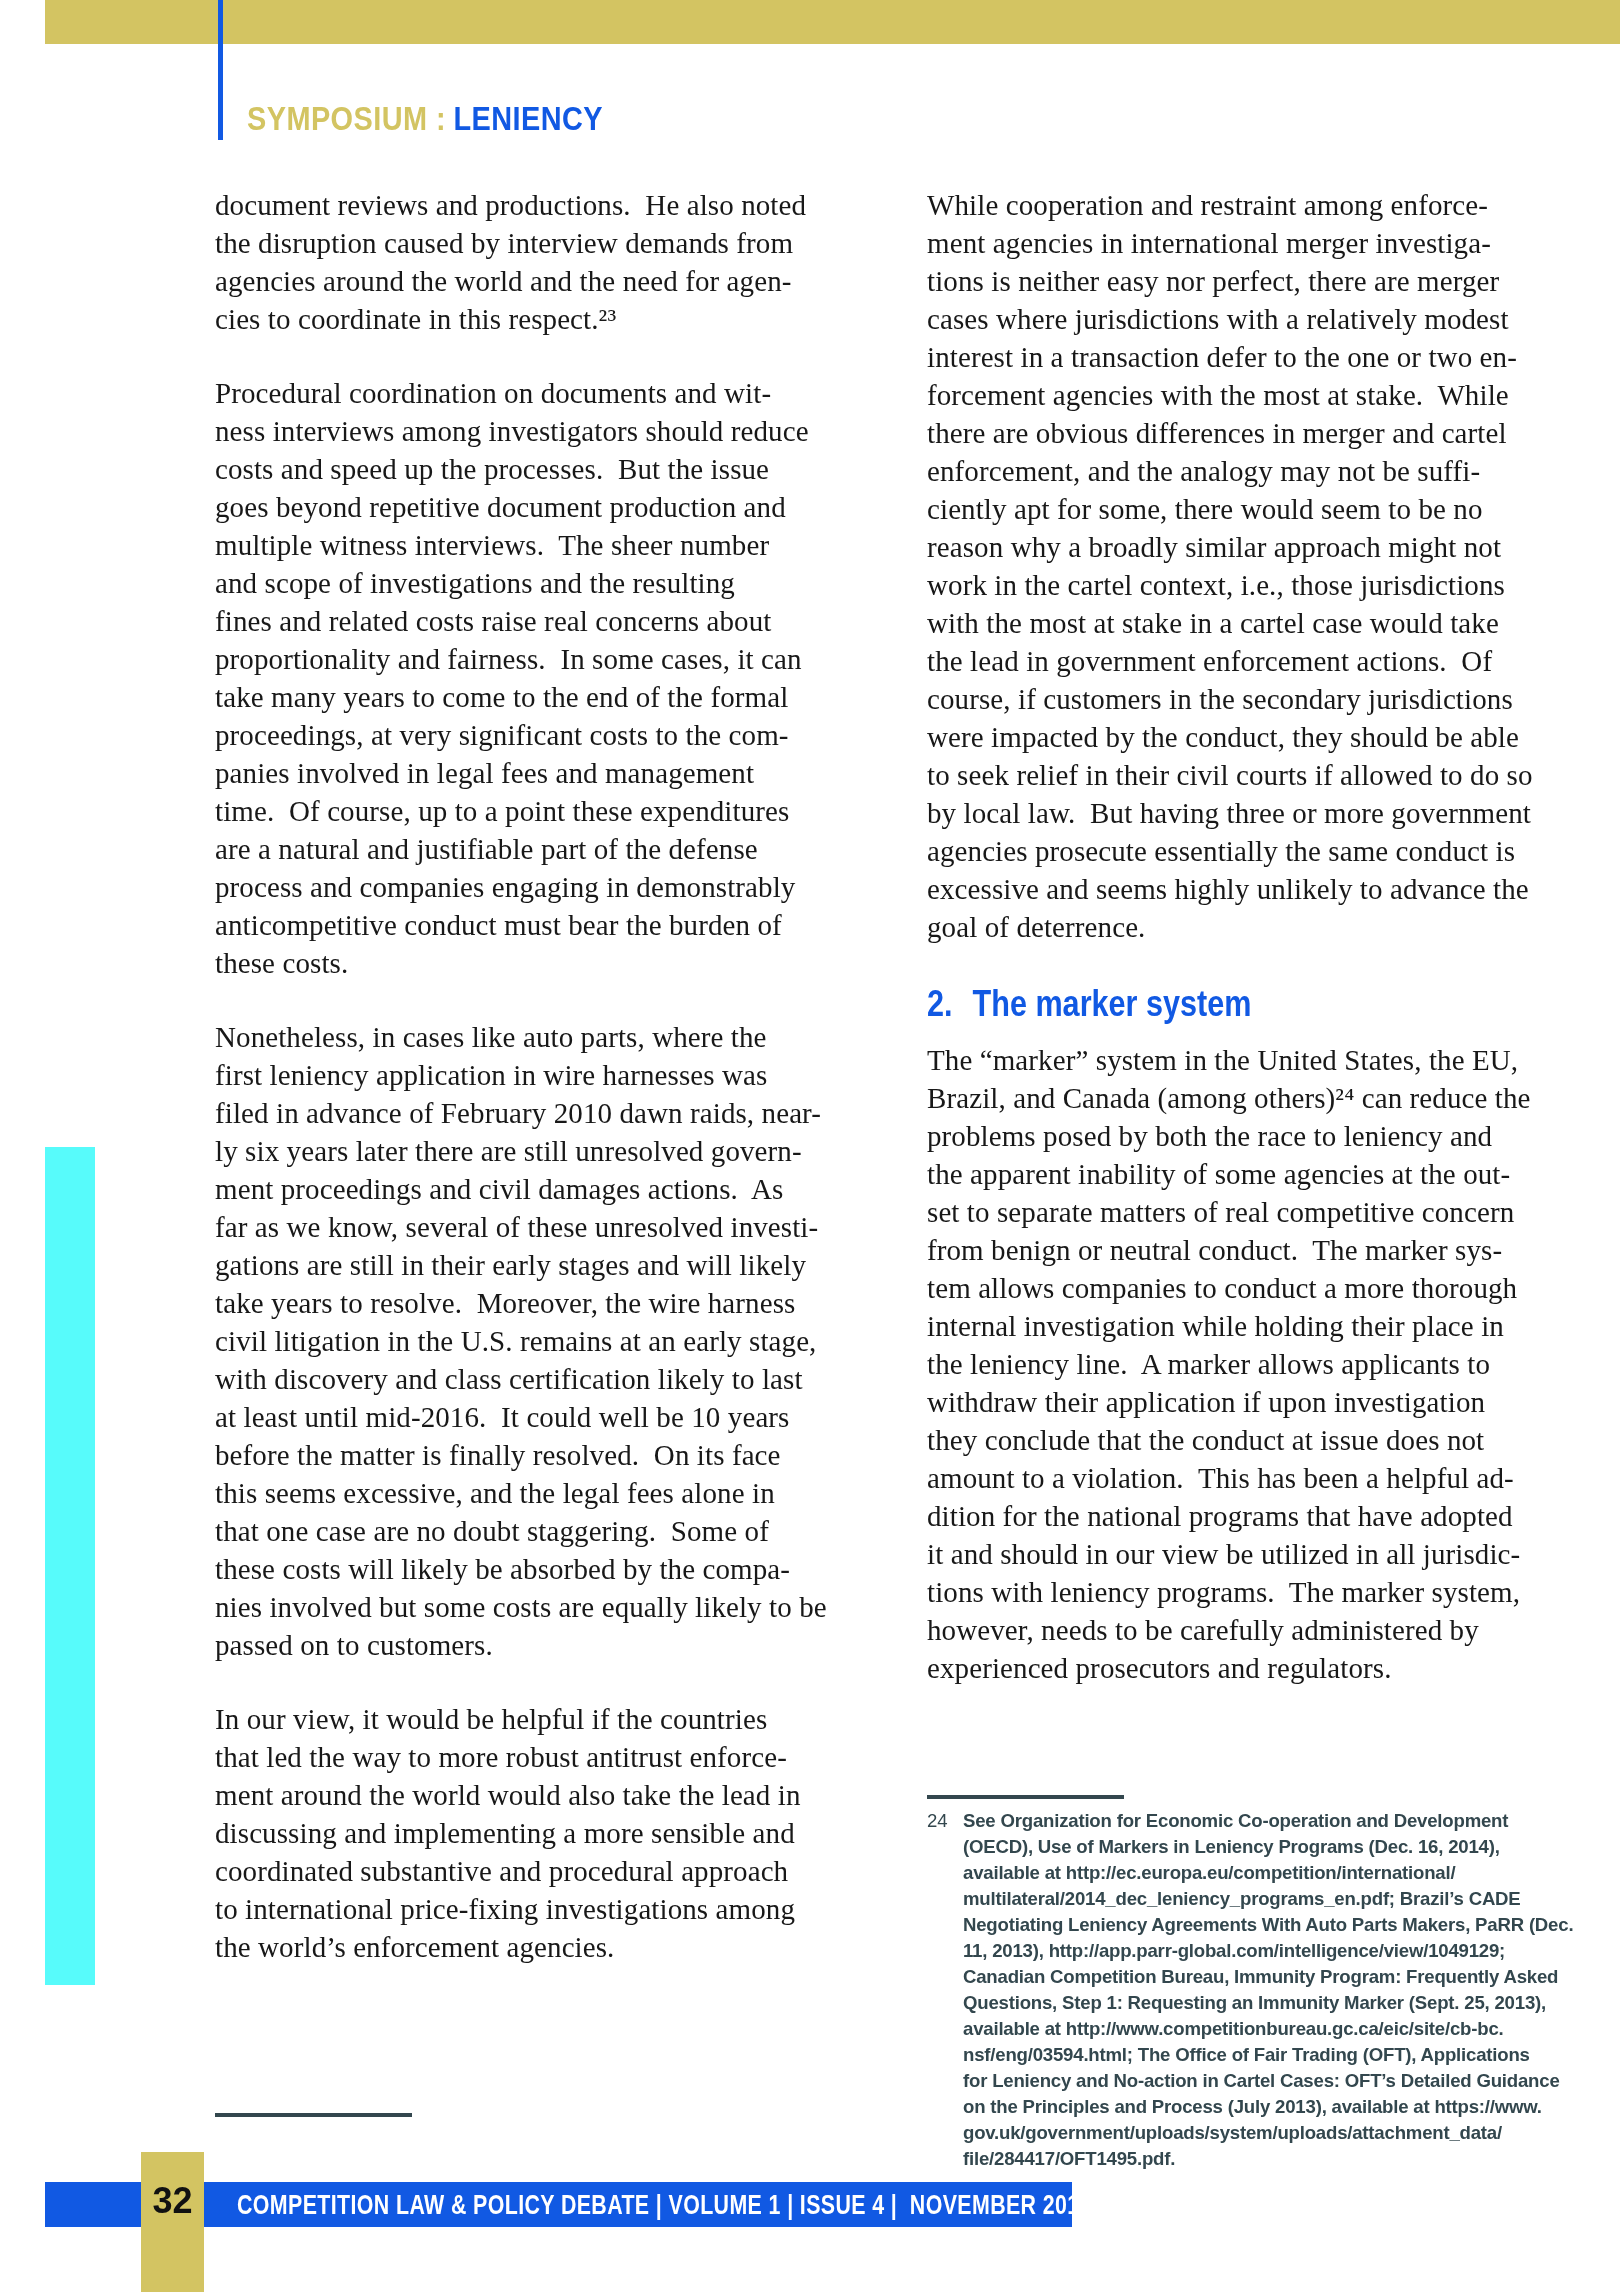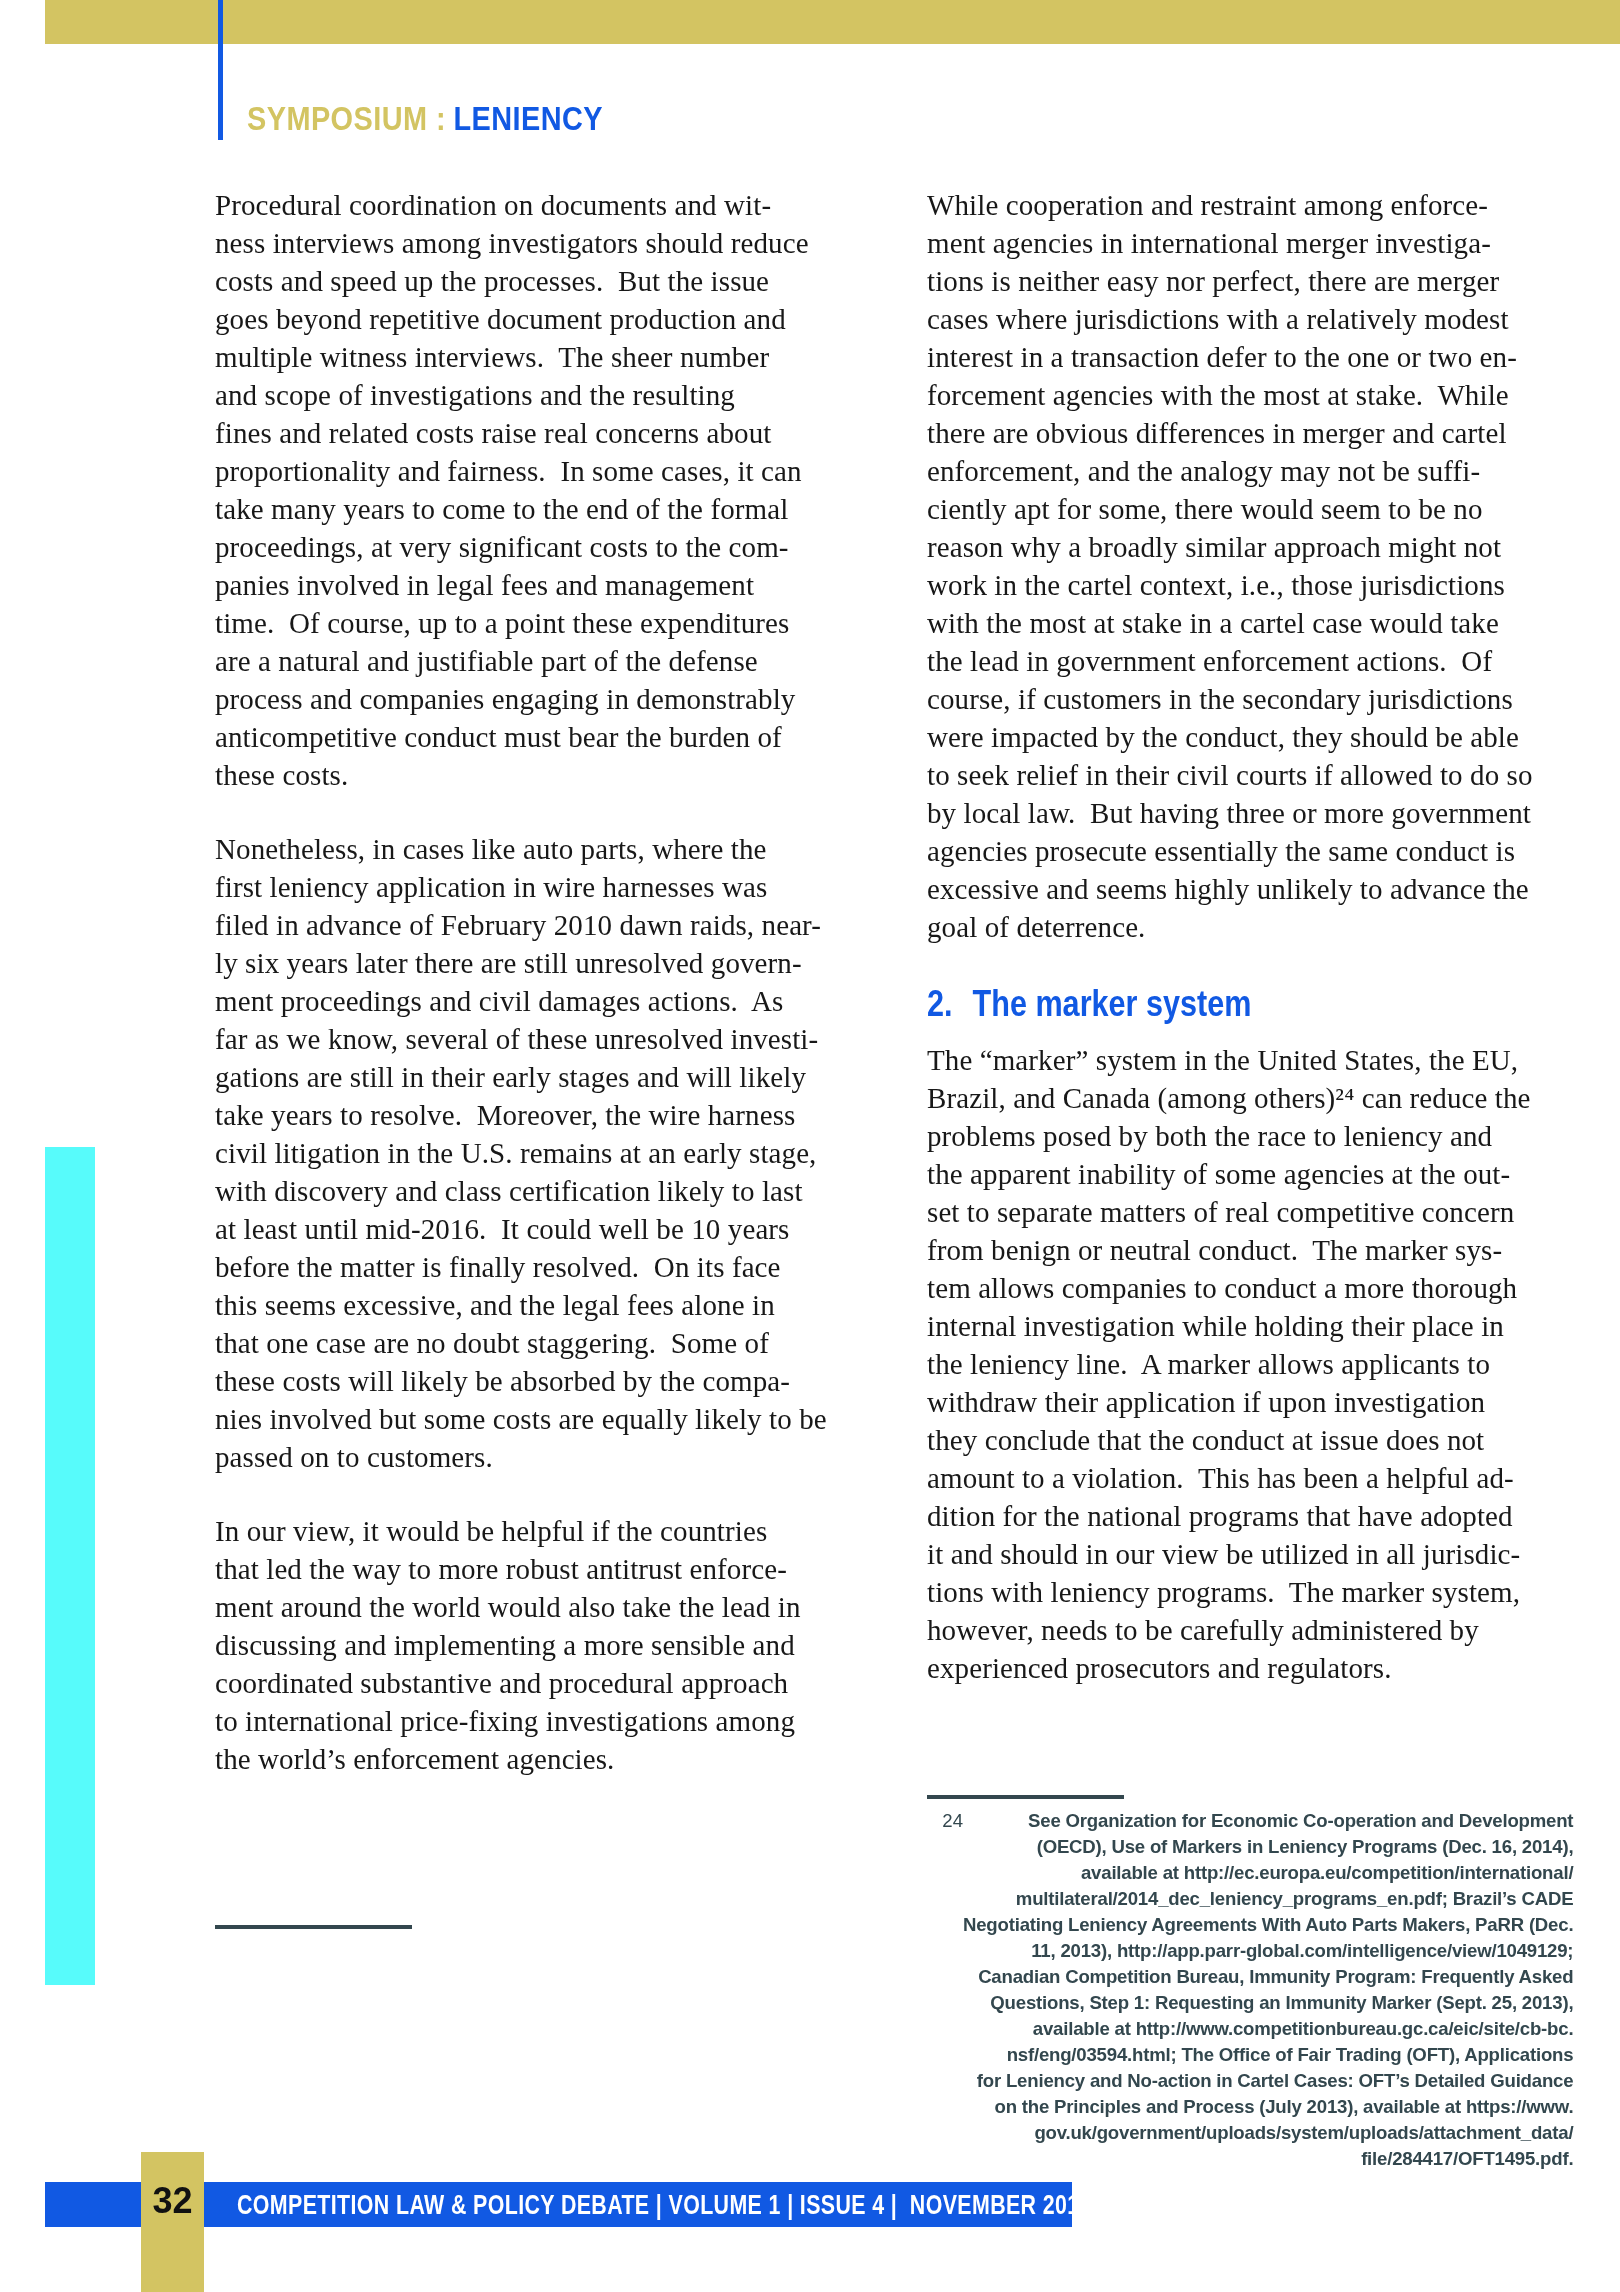--- a/index.html
+++ b/index.html
@@ -40,21 +40,21 @@
   }
   .section-heading .num { margin-right:23.5px; }
 
   
   .fn-rule { width:197px; height:0; border:0; border-top:4.9px solid #33474e; margin:0 0 9.8px 0; }
   .fn-rule-left  { margin-top:147px; }
   .fn-rule-right { margin-top:108px; }
   .footnote {
     display:flex; color:#33474e;
     font-family:"Liberation Sans", sans-serif;
-    font-size:18.6px; line-height:26px;text-align:right;
+    font-size:18.6px; line-height:26px;
   }
   .fn-num  { flex:0 0 auto; width:36px; }
   .fn-text { white-space:pre; letter-spacing:-0.2px;font-weight:bold; }
   .fn-italic { font-style:italic; }
 
   
   .footer-bar {
     position:absolute; left:0; top:2182px; width:1027px; height:45px; background:#1159e3;
   }
   .page-box {
@@ -78,20 +78,24 @@
 <div class="page">
 
   <div class="top-band"></div>
   <div class="accent-line"></div>
 
   <div class="kicker"><span class="gold">SYMPOSIUM :</span><span class="blue">LENIENCY</span></div>
 
   <div class="cyan-bar"></div>
 
   <div class="col col-left">
+    <p class="body-par">document reviews and productions.  He also noted
+the disruption caused by interview demands from
+agencies around the world and the need for agen-
+cies to coordinate in this respect.²³</p>
     <p class="body-par">Procedural coordination on documents and wit-
 ness interviews among investigators should reduce
 costs and speed up the processes.  But the issue
 goes beyond repetitive document production and
 multiple witness interviews.  The sheer number
 and scope of investigations and the resulting
 fines and related costs raise real concerns about
 proportionality and fairness.  In some cases, it can
 take many years to come to the end of the formal
 proceedings, at very significant costs to the com-

